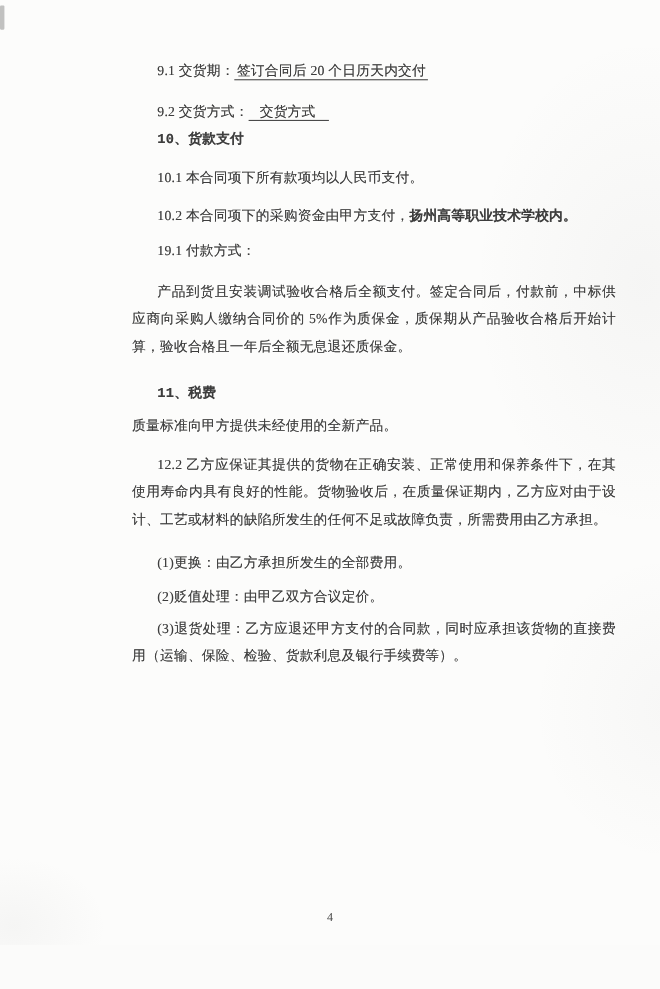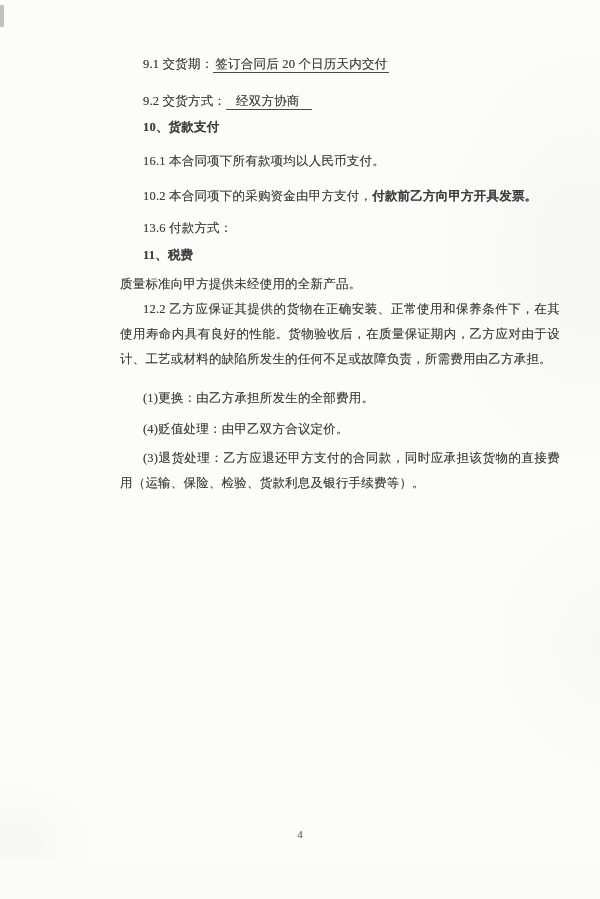--- a/index.html
+++ b/index.html
@@ -40,21 +40,21 @@
     font-size: 12.5px;
     line-height: 25px;
     letter-spacing: 0.2px;
     text-align: justify;
     text-shadow: 0 0 0.5px rgba(70,70,70,0.55);
   }
   .doc p {
     margin: 0;
   }
   .indent { text-indent: 23px; }
-  .heading { font-weight: bold; margin-left: 23px !important; }
+  .heading { font-weight: bold; margin-left: 23px !important; font-family: Liberation Mono, monospace; }
   .bold { font-weight: bold; }
   .u {
     border-bottom: 1px solid #4a4a4a;
     padding: 0 2px 1px 2px;
   }
   .u-wide {
     border-bottom: 1px solid #4a4a4a;
     padding: 0 12px 1px 10px;
   }
   .page-number {
@@ -71,43 +71,44 @@
 </head>
 <body>
 
 <div class="page">
   <div class="scan-mark"></div>
 
   <div class="doc">
 
     <p class="indent"><span>9.1 交货期：</span><span class="u">签订合同后 20 个日历天内交付</span></p>
 
-    <p class="indent" style="margin-top:12px"><span>9.2 交货方式：</span><span class="u-wide">经双方协商</span></p>
+    <p class="indent" style="margin-top:12px"><span>9.2 交货方式：</span><span class="u-wide">交货方式</span></p>
 
 
     <p class="heading" style="margin-top:1px">10、货款支付</p>
 
-    <p class="indent" style="margin-top:9px">16.1 本合同项下所有款项均以人民币支付。</p>
+    <p class="indent" style="margin-top:9px">10.1 本合同项下所有款项均以人民币支付。</p>
 
-    <p class="indent" style="margin-top:10px"><span>10.2 本合同项下的采购资金由甲方支付，</span><span class="bold">付款前乙方向甲方开具发票。</span></p>
+    <p class="indent" style="margin-top:10px"><span>10.2 本合同项下的采购资金由甲方支付，</span><span class="bold">扬州高等职业技术学校内。</span></p>
 
-    <p class="indent" style="margin-top:7px">13.6 付款方式：</p>
+    <p class="indent" style="margin-top:7px">19.1 付款方式：</p>
 
+    <p class="indent" style="margin-top:12px">产品到货且安装调试验收合格后全额支付。签定合同后，付款前，中标供应商向采购人缴纳合同价的 5%作为质保金，质保期从产品验收合格后开始计算，验收合格且一年后全额无息退还质保金。</p>
 
-    <p class="heading" style="margin-top:2px">11、税费</p>
+    <p class="heading" style="margin-top:18px">11、税费</p>
 
     <p style="margin-top:4px">质量标准向甲方提供未经使用的全新产品。</p>
 
 
 
-    <p class="indent" style="">12.2 乙方应保证其提供的货物在正确安装、正常使用和保养条件下，在其使用寿命内具有良好的性能。货物验收后，在质量保证期内，乙方应对由于设计、工艺或材料的缺陷所发生的任何不足或故障负责，所需费用由乙方承担。</p>
+    <p class="indent" style="margin-top:10px">12.2 乙方应保证其提供的货物在正确安装、正常使用和保养条件下，在其使用寿命内具有良好的性能。货物验收后，在质量保证期内，乙方应对由于设计、工艺或材料的缺陷所发生的任何不足或故障负责，所需费用由乙方承担。</p>
 
 
     <p class="indent" style="margin-top:14px">(1)更换：由乙方承担所发生的全部费用。</p>
 
-    <p class="indent" style="margin-top:6px">(4)贬值处理：由甲乙双方合议定价。</p>
+    <p class="indent" style="margin-top:6px">(2)贬值处理：由甲乙双方合议定价。</p>
 
     <p class="indent" style="margin-top:4px">(3)退货处理：乙方应退还甲方支付的合同款，同时应承担该货物的直接费用（运输、保险、检验、货款利息及银行手续费等）。</p>
 
   </div>
 
   <div class="page-number">4</div>
 </div>
 
 </body></html>

